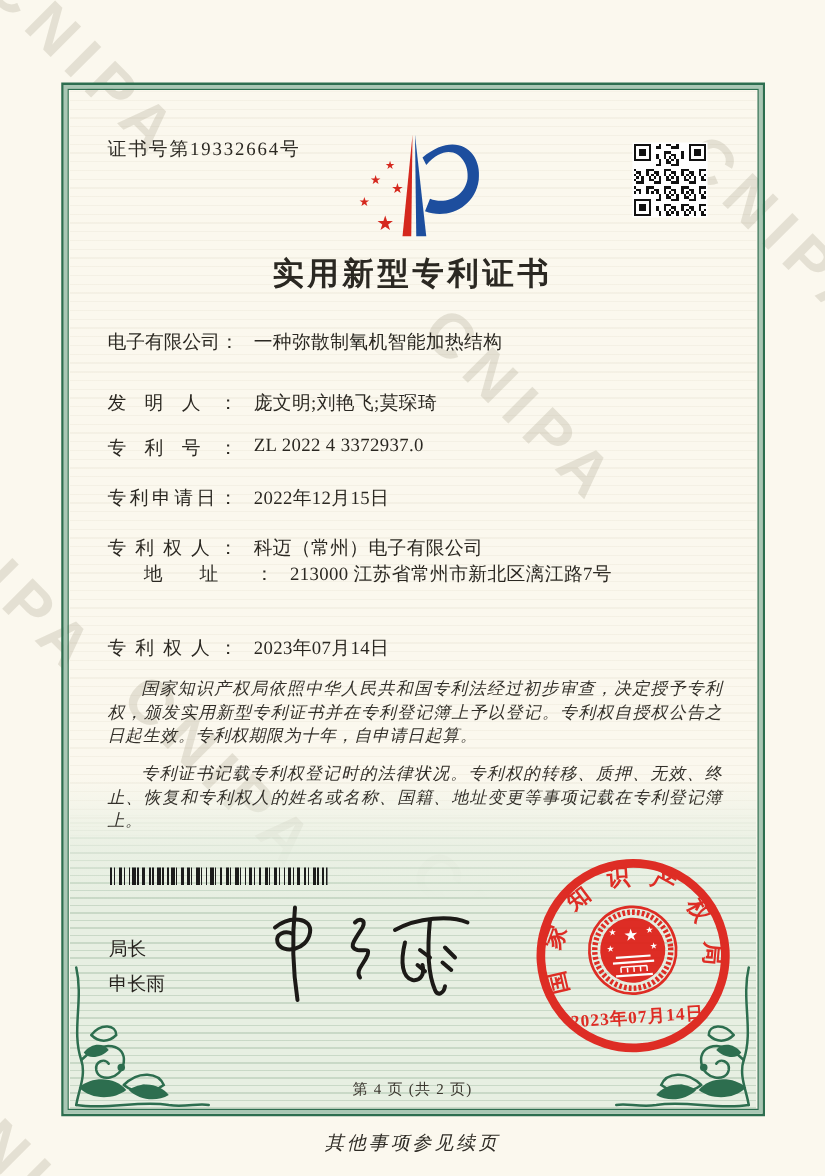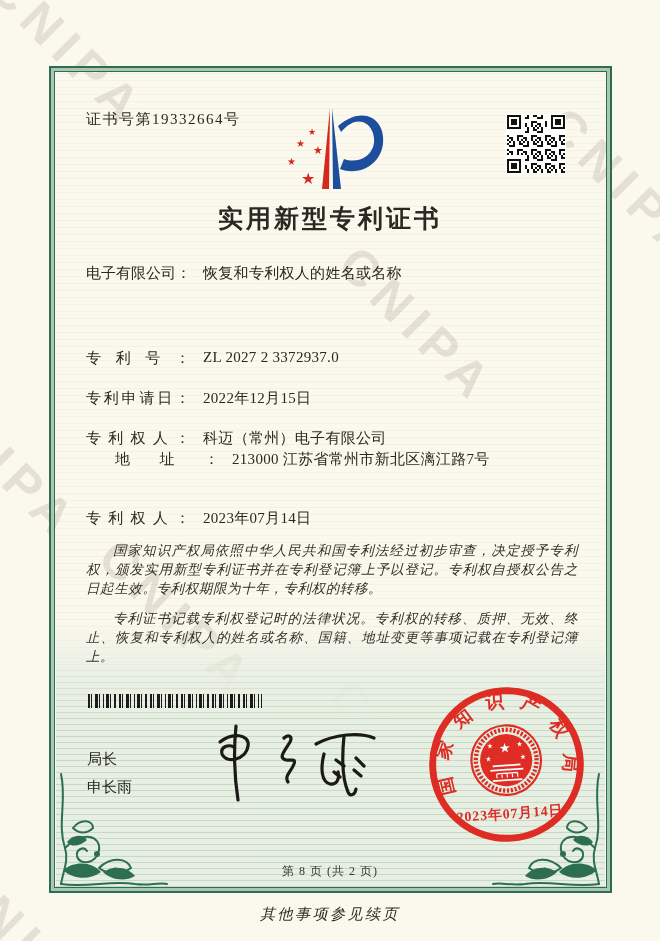--- a/index.html
+++ b/index.html
@@ -172,40 +172,43 @@
       <rect x="24" y="2" width="3" height="3"></rect>
       <path d="M0,22h7v7h-7z M1,23v5h5v-5z" fill-rule="evenodd"></path>
       <rect x="2" y="24" width="3" height="3"></rect>
       <path id="qr-modules" d="M10,0h1v1h-1zM13,0h1v1h-1zM14,0h1v1h-1zM17,0h1v1h-1zM9,1h1v1h-1zM10,1h1v1h-1zM15,1h1v1h-1zM16,1h1v1h-1zM17,1h1v1h-1zM12,3h1v1h-1zM13,3h1v1h-1zM14,3h1v1h-1zM19,3h1v1h-1zM9,4h1v1h-1zM12,4h1v1h-1zM15,4h1v1h-1zM16,4h1v1h-1zM19,4h1v1h-1zM9,5h1v1h-1zM12,5h1v1h-1zM14,5h1v1h-1zM16,5h1v1h-1zM19,5h1v1h-1zM10,6h1v1h-1zM13,6h1v1h-1zM15,6h1v1h-1zM17,6h1v1h-1zM10,7h1v1h-1zM13,7h1v1h-1zM14,7h1v1h-1zM17,7h1v1h-1zM9,8h1v1h-1zM10,8h1v1h-1zM15,8h1v1h-1zM16,8h1v1h-1zM17,8h1v1h-1zM0,10h1v1h-1zM5,10h1v1h-1zM6,10h1v1h-1zM7,10h1v1h-1zM12,10h1v1h-1zM13,10h1v1h-1zM14,10h1v1h-1zM19,10h1v1h-1zM20,10h1v1h-1zM21,10h1v1h-1zM26,10h1v1h-1zM27,10h1v1h-1zM28,10h1v1h-1zM1,11h1v1h-1zM2,11h1v1h-1zM5,11h1v1h-1zM8,11h1v1h-1zM9,11h1v1h-1zM12,11h1v1h-1zM15,11h1v1h-1zM16,11h1v1h-1zM19,11h1v1h-1zM22,11h1v1h-1zM23,11h1v1h-1zM26,11h1v1h-1zM0,12h1v1h-1zM2,12h1v1h-1zM5,12h1v1h-1zM7,12h1v1h-1zM9,12h1v1h-1zM12,12h1v1h-1zM14,12h1v1h-1zM16,12h1v1h-1zM19,12h1v1h-1zM21,12h1v1h-1zM23,12h1v1h-1zM26,12h1v1h-1zM28,12h1v1h-1zM1,13h1v1h-1zM3,13h1v1h-1zM6,13h1v1h-1zM8,13h1v1h-1zM10,13h1v1h-1zM13,13h1v1h-1zM15,13h1v1h-1zM17,13h1v1h-1zM20,13h1v1h-1zM22,13h1v1h-1zM24,13h1v1h-1zM27,13h1v1h-1zM0,14h1v1h-1zM3,14h1v1h-1zM6,14h1v1h-1zM7,14h1v1h-1zM10,14h1v1h-1zM13,14h1v1h-1zM14,14h1v1h-1zM17,14h1v1h-1zM20,14h1v1h-1zM21,14h1v1h-1zM24,14h1v1h-1zM27,14h1v1h-1zM28,14h1v1h-1zM1,15h1v1h-1zM2,15h1v1h-1zM3,15h1v1h-1zM8,15h1v1h-1zM9,15h1v1h-1zM10,15h1v1h-1zM15,15h1v1h-1zM16,15h1v1h-1zM17,15h1v1h-1zM22,15h1v1h-1zM23,15h1v1h-1zM24,15h1v1h-1zM0,17h1v1h-1zM5,17h1v1h-1zM6,17h1v1h-1zM7,17h1v1h-1zM12,17h1v1h-1zM13,17h1v1h-1zM14,17h1v1h-1zM19,17h1v1h-1zM20,17h1v1h-1zM21,17h1v1h-1zM26,17h1v1h-1zM27,17h1v1h-1zM28,17h1v1h-1zM1,18h1v1h-1zM2,18h1v1h-1zM5,18h1v1h-1zM8,18h1v1h-1zM9,18h1v1h-1zM12,18h1v1h-1zM15,18h1v1h-1zM16,18h1v1h-1zM19,18h1v1h-1zM22,18h1v1h-1zM23,18h1v1h-1zM26,18h1v1h-1zM0,19h1v1h-1zM2,19h1v1h-1zM5,19h1v1h-1zM7,19h1v1h-1zM9,19h1v1h-1zM12,19h1v1h-1zM14,19h1v1h-1zM16,19h1v1h-1zM19,19h1v1h-1zM21,19h1v1h-1zM23,19h1v1h-1zM26,19h1v1h-1zM28,19h1v1h-1zM10,20h1v1h-1zM13,20h1v1h-1zM15,20h1v1h-1zM17,20h1v1h-1zM20,20h1v1h-1zM22,20h1v1h-1zM24,20h1v1h-1zM27,20h1v1h-1zM10,21h1v1h-1zM13,21h1v1h-1zM14,21h1v1h-1zM17,21h1v1h-1zM20,21h1v1h-1zM21,21h1v1h-1zM24,21h1v1h-1zM27,21h1v1h-1zM28,21h1v1h-1zM9,22h1v1h-1zM10,22h1v1h-1zM15,22h1v1h-1zM16,22h1v1h-1zM17,22h1v1h-1zM22,22h1v1h-1zM23,22h1v1h-1zM24,22h1v1h-1zM12,24h1v1h-1zM13,24h1v1h-1zM14,24h1v1h-1zM19,24h1v1h-1zM20,24h1v1h-1zM21,24h1v1h-1zM26,24h1v1h-1zM27,24h1v1h-1zM28,24h1v1h-1zM9,25h1v1h-1zM12,25h1v1h-1zM15,25h1v1h-1zM16,25h1v1h-1zM19,25h1v1h-1zM22,25h1v1h-1zM23,25h1v1h-1zM26,25h1v1h-1zM9,26h1v1h-1zM12,26h1v1h-1zM14,26h1v1h-1zM16,26h1v1h-1zM19,26h1v1h-1zM21,26h1v1h-1zM23,26h1v1h-1zM26,26h1v1h-1zM28,26h1v1h-1zM10,27h1v1h-1zM13,27h1v1h-1zM15,27h1v1h-1zM17,27h1v1h-1zM20,27h1v1h-1zM22,27h1v1h-1zM24,27h1v1h-1zM27,27h1v1h-1zM10,28h1v1h-1zM13,28h1v1h-1zM14,28h1v1h-1zM17,28h1v1h-1zM20,28h1v1h-1zM21,28h1v1h-1zM24,28h1v1h-1zM27,28h1v1h-1zM28,28h1v1h-1z"></path>
     </g>
   </svg>
 
   <div class="title">实用新型专利证书</div>
 
   <div class="frow" style="top:264px;">
-    <span class="flabel">电子有限公司：</span><span class="fvalue">恢复和专利权人的姓名或名称</span>
+    <span class="flabel">电子有限公司：</span><span class="fvalue">一种弥散制氧机智能加热结构</span>
+  </div>
+  <div class="frow" style="top:313px;">
+    <span class="flabel">发明人：</span><span class="fvalue">庞文明;刘艳飞;莫琛琦</span>
   </div>
   <div class="frow" style="top:349px;">
-    <span class="flabel">专利号：</span><span class="fvalue">ZL 2027 2 3372937.0</span>
+    <span class="flabel">专利号：</span><span class="fvalue">ZL 2022 4 3372937.0</span>
   </div>
   <div class="frow" style="top:389px;">
     <span class="flabel">专利申请日：</span><span class="fvalue">2022年12月15日</span>
   </div>
   <div class="frow" style="top:429px;">
     <span class="flabel">专利权人：</span><span class="fvalue">科迈（常州）电子有限公司</span>
   </div>
   <div class="frow" style="top:450px;margin-left:29px;">
     <span class="flabel">地址：</span><span class="fvalue">213000 江苏省常州市新北区漓江路7号</span>
   </div>
   <div class="frow" style="top:509px;">
     <span class="flabel">专利权人：</span><span class="fvalue">2023年07月14日</span>
   </div>
 
   <div class="body-text">
-    <p>国家知识产权局依照中华人民共和国专利法经过初步审查，决定授予专利权，颁发实用新型专利证书并在专利登记簿上予以登记。专利权自授权公告之日起生效。专利权期限为十年，专利权的转移。</p>
+    <p>国家知识产权局依照中华人民共和国专利法经过初步审查，决定授予专利权，颁发实用新型专利证书并在专利登记簿上予以登记。专利权自授权公告之日起生效。专利权期限为十年，自申请日起算。</p>
     <p>专利证书记载专利权登记时的法律状况。专利权的转移、质押、无效、终止、恢复和专利权人的姓名或名称、国籍、地址变更等事项记载在专利登记簿上。</p>
   </div>
 
   <div class="barcode"></div>
 
   <div class="director">
     <div>局长</div>
     <div>申长雨</div>
   </div>
 
@@ -245,16 +248,16 @@
         <rect x="76" y="100" width="38" height="2"></rect>
         <rect x="78" y="112" width="34" height="2"></rect>
       </g>
       <g stroke="#fff" stroke-width="1.4" fill="none">
         <path d="M83,105 h24 M83,105 v5 M107,105 v5 M89,105 v5 M95,105 v5 M101,105 v5"></path>
       </g>
     </g>
     <text x="95" y="157" text-anchor="middle" font-size="16" font-weight="bold" fill="#de231b" style="letter-spacing:1px;">2023年07月14日</text>
   </svg>
 
-  <div class="page-indicator">第 8 页 (共 2 页)</div>
+  <div class="page-indicator">第 4 页 (共 2 页)</div>
   <div class="continuation">其他事项参见续页</div>
 
 </div>
 
 </body></html>

